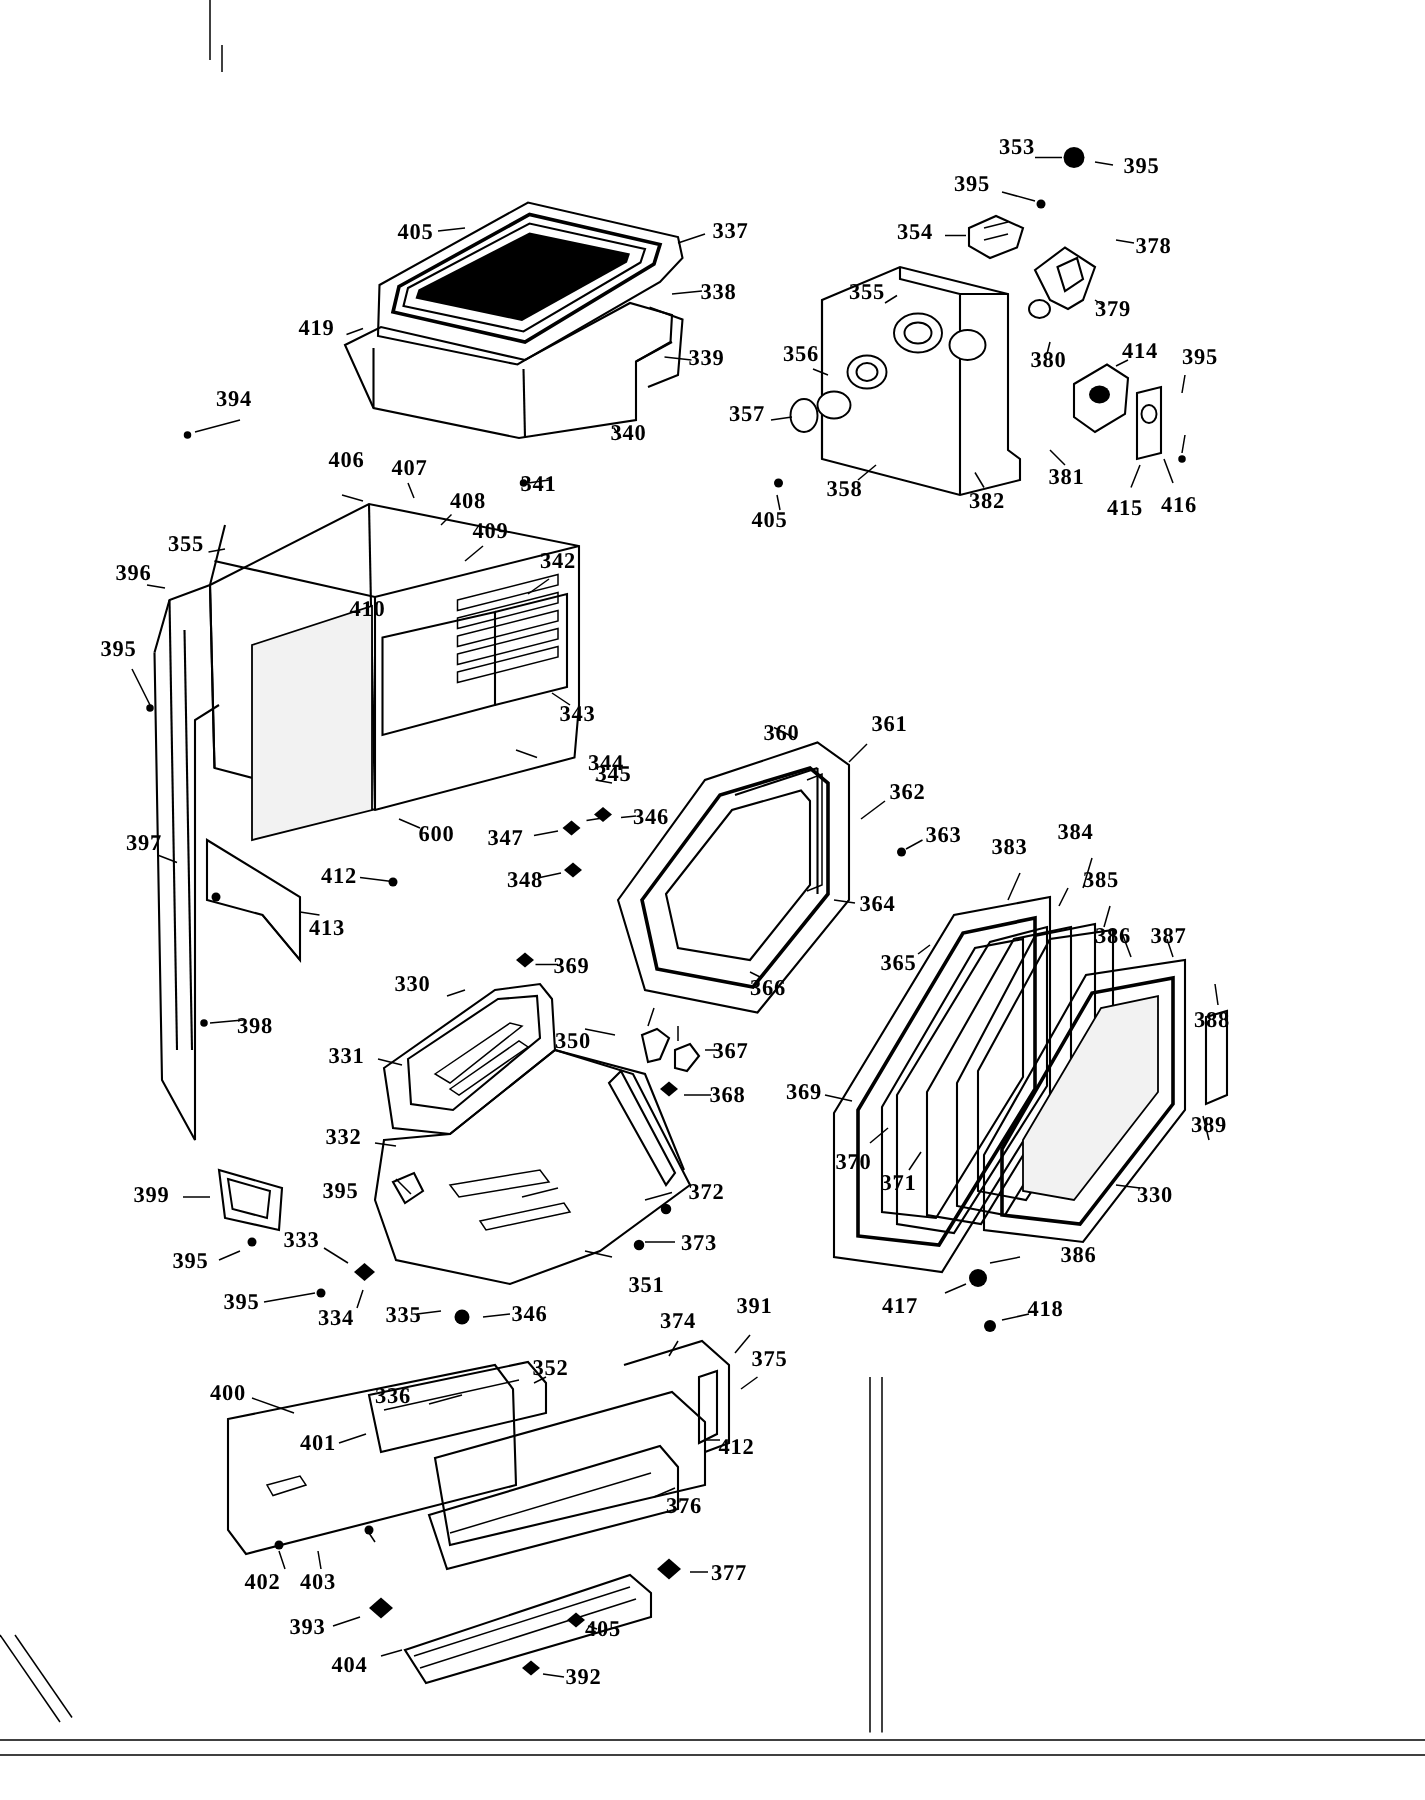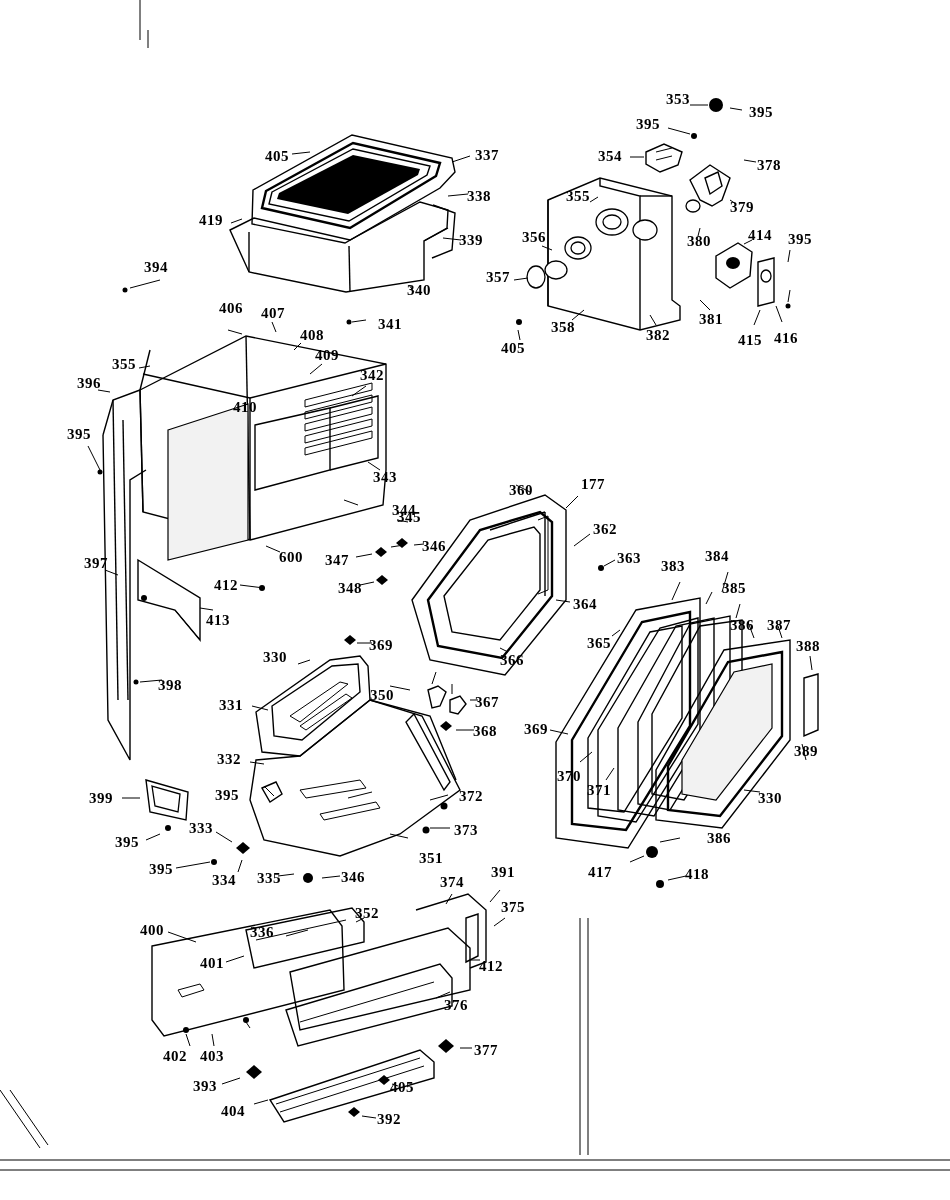--- a/index.html
+++ b/index.html
@@ -334,52 +334,52 @@
   <div class="callout" style="left:277px; top:156px;">405</div>
   <div class="callout" style="left:487px; top:155px;">337</div>
   <div class="callout" style="left:479px; top:196px;">338</div>
   <div class="callout" style="left:211px; top:220px;text-align:center;">419</div>
   <div class="callout" style="left:471px; top:240px;">339</div>
   <div class="callout" style="left:419px; top:290px;">340</div>
   <div class="callout" style="left:156px; top:267px;">394</div>
   <div class="callout" style="left:231px; top:308px;">406</div>
   <div class="callout" style="left:273px; top:313px;">407</div>
   <div class="callout" style="left:312px; top:335px;">408</div>
-  <div class="callout" style="left:390px; top:324px;">341</div>
+  <div class="callout" style="left:359px; top:324px;">341</div>
   <div class="callout" style="left:327px; top:355px;">409</div>
   <div class="callout" style="left:372px; top:375px;">342</div>
   <div class="callout" style="left:124px; top:364px;">355</div>
   <div class="callout" style="left:89px; top:383px;">396</div>
   <div class="callout" style="left:245px; top:407px;">410</div>
   <div class="callout" style="left:79px; top:434px;">395</div>
   <div class="callout" style="left:385px; top:477px;">343</div>
   <div class="callout" style="left:364px; top:510px;margin-left:40px;">344</div>
   <div class="callout" style="left:409px; top:517px;">345</div>
   <div class="callout" style="left:434px; top:546px;">346</div>
   <div class="callout" style="left:337px; top:560px;">347</div>
   <div class="callout" style="left:350px; top:588px;">348</div>
   <div class="callout" style="left:96px; top:563px;">397</div>
   <div class="callout" style="left:291px; top:557px;">600</div>
   <div class="callout" style="left:226px; top:585px;">412</div>
   <div class="callout" style="left:218px; top:620px;">413</div>
   <div class="callout" style="left:170px; top:685px;">398</div>
   <div class="callout" style="left:521px; top:490px;">360</div>
-  <div class="callout" style="left:593px; top:484px;">177</div>
+  <div class="callout" style="left:593px; top:484px;">361</div>
   <div class="callout" style="left:605px; top:529px;">362</div>
   <div class="callout" style="left:629px; top:558px;">363</div>
   <div class="callout" style="left:673px; top:566px;">383</div>
   <div class="callout" style="left:717px; top:556px;">384</div>
   <div class="callout" style="left:734px; top:588px;">385</div>
   <div class="callout" style="left:585px; top:604px;">364</div>
   <div class="callout" style="left:742px; top:625px;">386</div>
   <div class="callout" style="left:779px; top:625px;">387</div>
   <div class="callout" style="left:599px; top:643px;">365</div>
   <div class="callout" style="left:512px; top:660px;">366</div>
   <div class="callout" style="left:381px; top:645px;">369</div>
-  <div class="callout" style="left:808px; top:646px;">388</div>
+  <div class="callout" style="left:808px; top:681px;">388</div>
   <div class="callout" style="left:487px; top:702px;">367</div>
   <div class="callout" style="left:485px; top:731px;">368</div>
   <div class="callout" style="left:536px; top:729px;">369</div>
   <div class="callout" style="left:806px; top:751px;">389</div>
   <div class="callout" style="left:569px; top:776px;">370</div>
   <div class="callout" style="left:599px; top:790px;">371</div>
   <div class="callout" style="left:770px; top:798px;">330</div>
   <div class="callout" style="left:275px; top:657px;">330</div>
   <div class="callout" style="left:231px; top:705px;">331</div>
   <div class="callout" style="left:382px; top:695px;">350</div>

